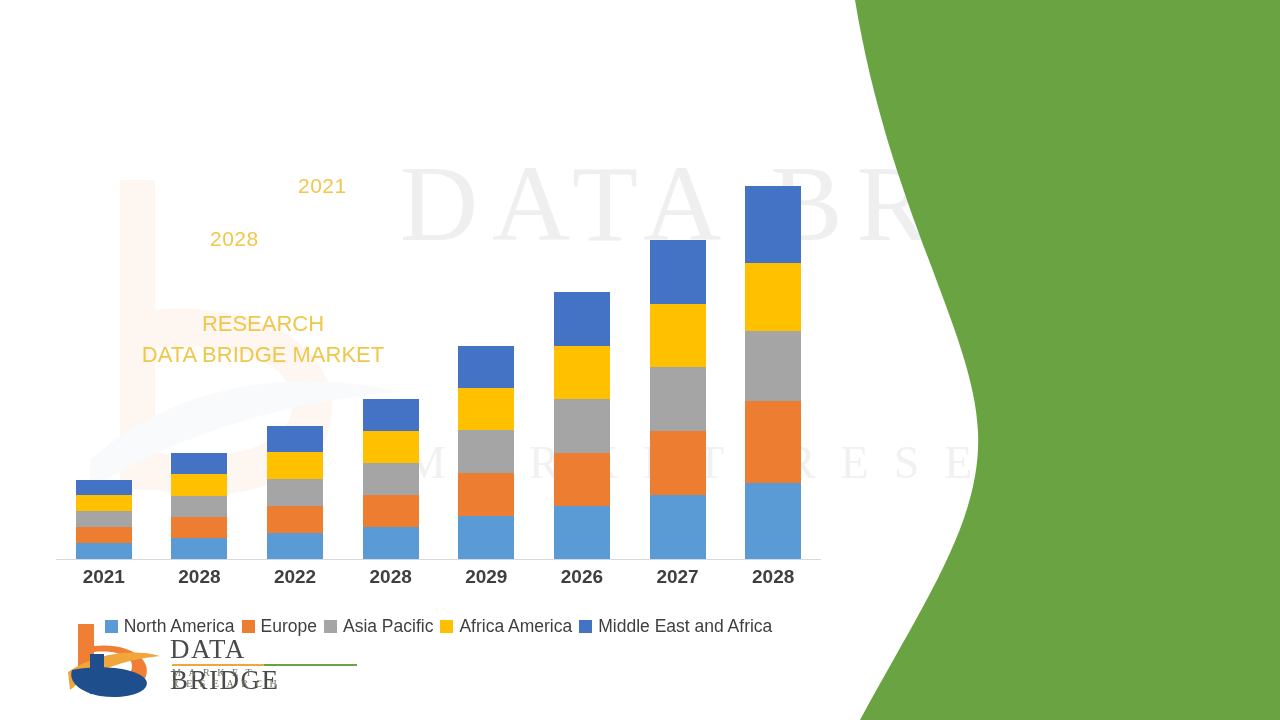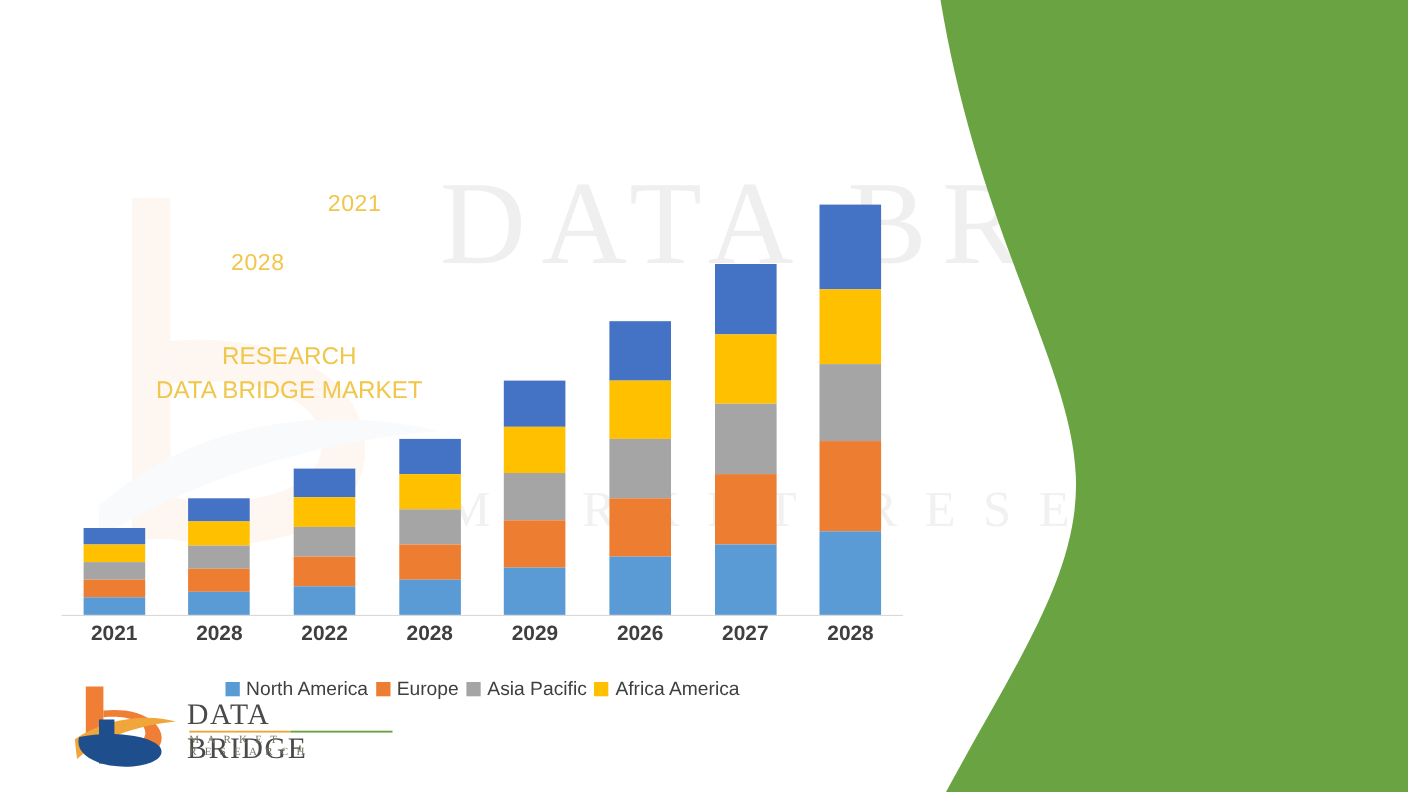--- a/index.html
+++ b/index.html
@@ -351,20 +351,24 @@
         <span class="legend-swatch" style="background: rgb(237, 125, 49);"></span>
         <span class="legend-label">Europe</span>
       </div>
       <div class="legend-item">
         <span class="legend-swatch" style="background: rgb(165, 165, 165);"></span>
         <span class="legend-label">Asia Pacific</span>
       </div>
       <div class="legend-item">
         <span class="legend-swatch" style="background: rgb(255, 192, 0);"></span>
         <span class="legend-label">Africa America</span>
+      </div>
+      <div class="legend-item">
+        <span class="legend-swatch" style="background: rgb(68, 114, 196);"></span>
+        <span class="legend-label">Middle East and Africa</span>
       </div>
     </div>
 
   <svg class="green-panel" viewBox="0 0 450 720" preserveAspectRatio="none">
     <path d="M25 0 L450 0 L450 720 L30 720 C95 600, 152 520, 148 432 C144 332, 60 212, 25 0 Z" fill="#6AA442"></path>
   </svg>
 
   <div class="green-content">
     <div class="gp-title">
       <div>Global Botanical Based</div>

